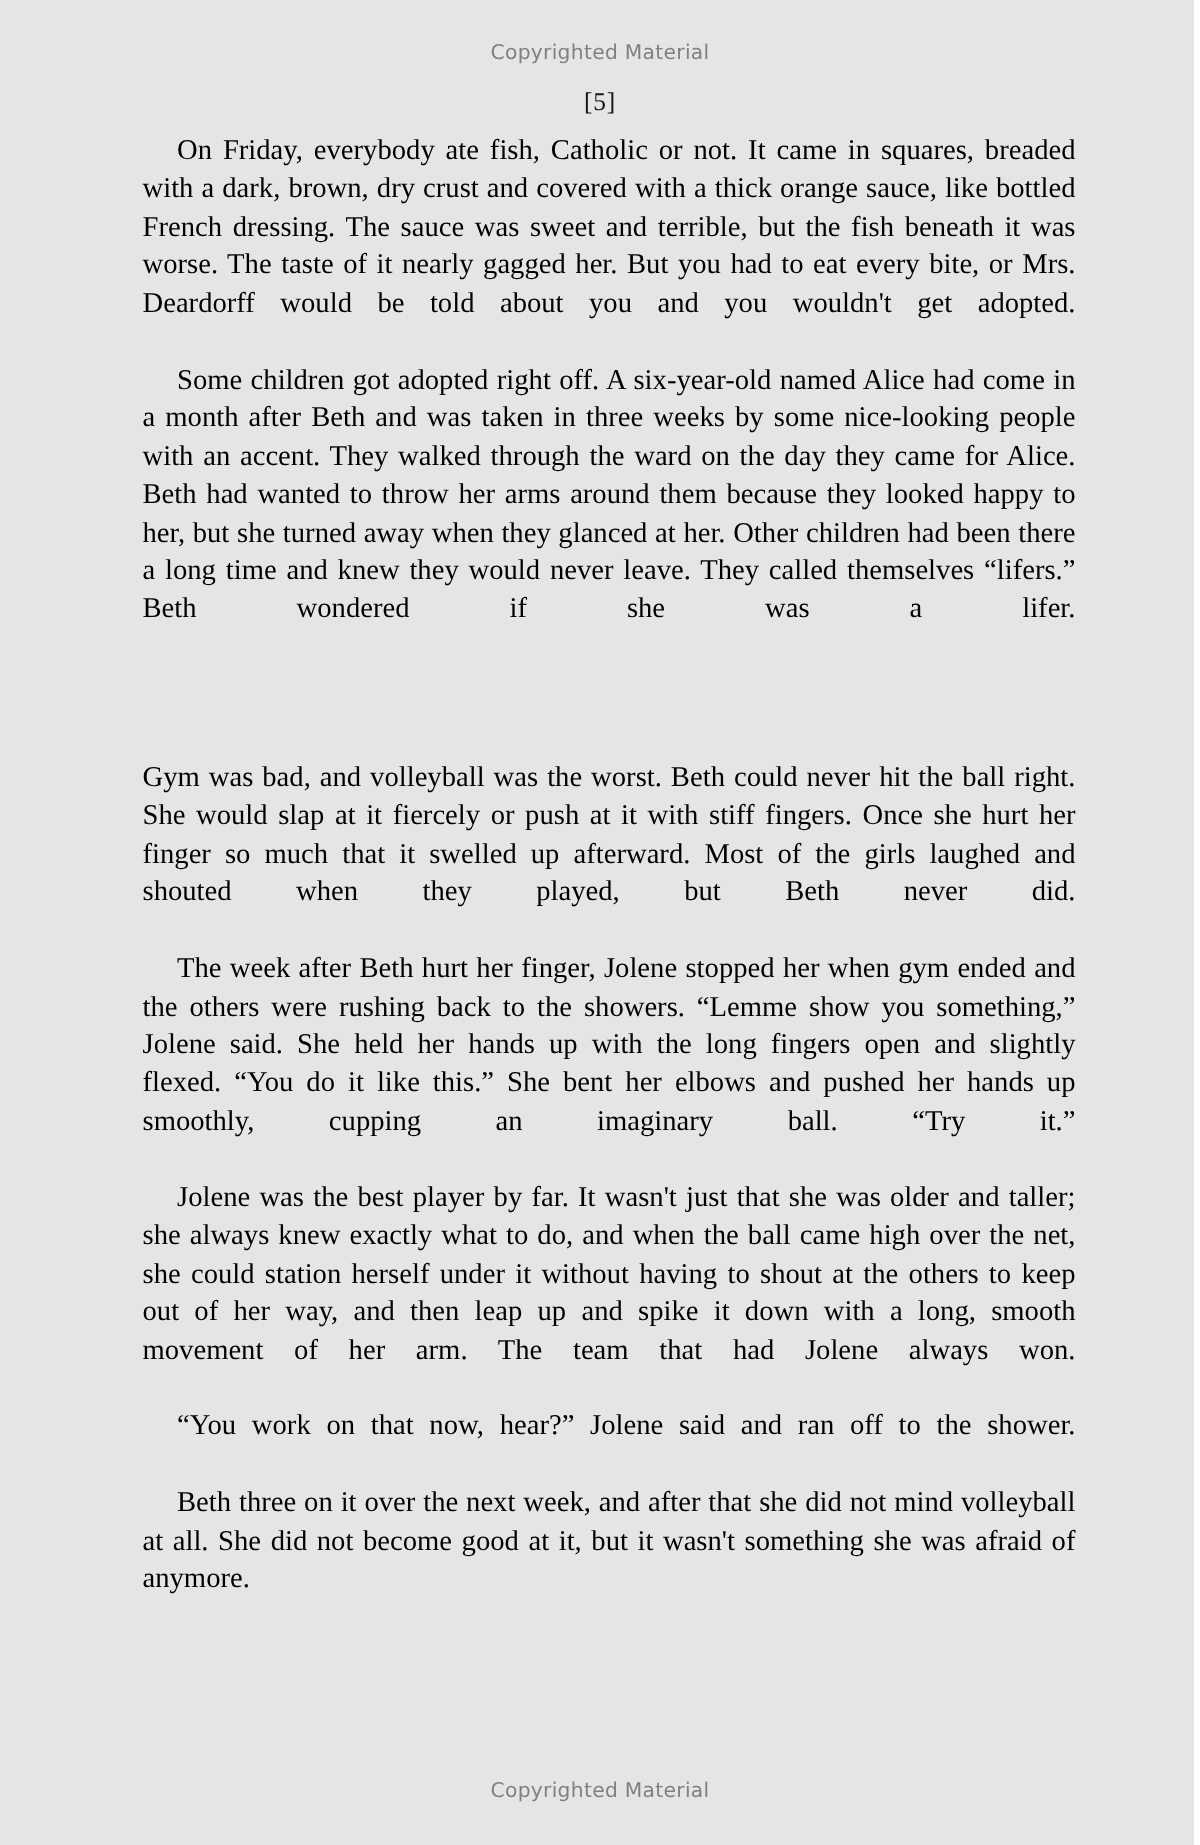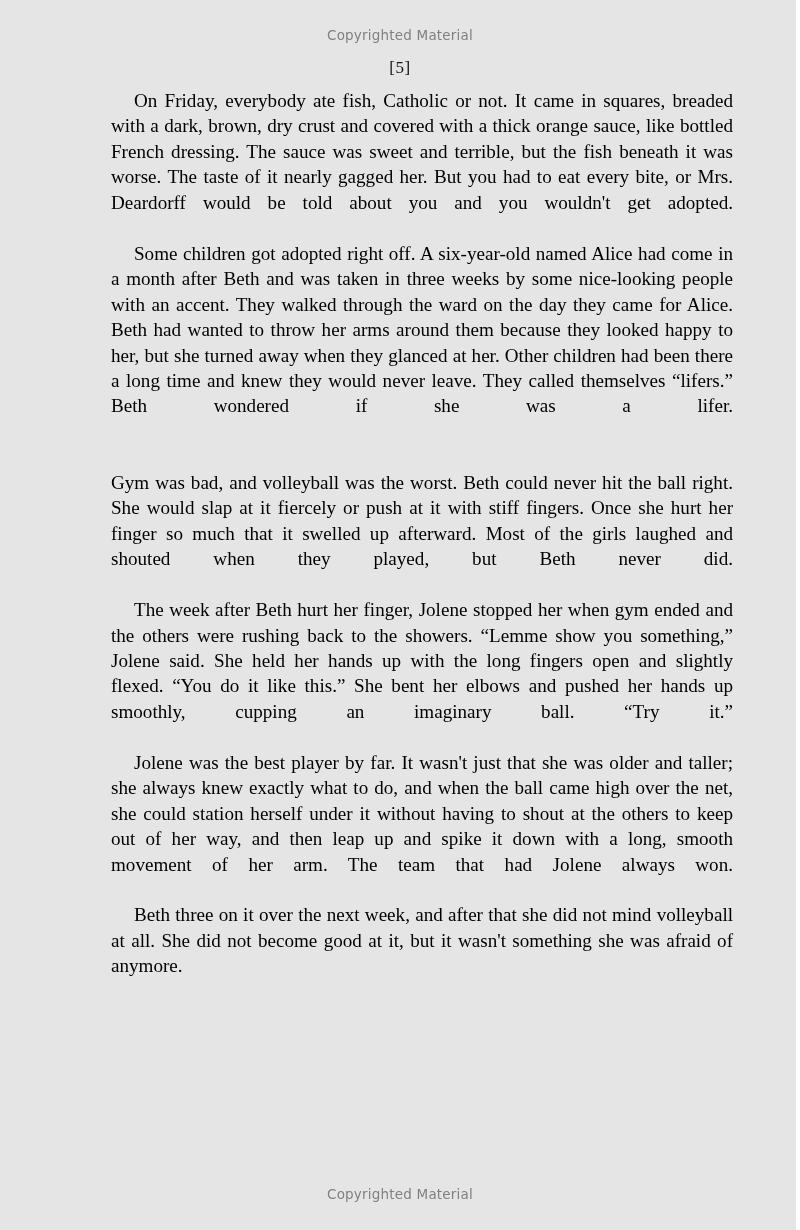--- a/index.html
+++ b/index.html
@@ -42,40 +42,40 @@
     text-align: center;
     font-family: "Liberation Serif", "DejaVu Serif", serif;
     font-size: 17px;
     color: #141414;
     letter-spacing: 0.5px;
   }
 
   
   .text-column {
     position: absolute;
-    left: 111px;
+    left: 95px;
     top: 88px;
     width: 622px;
   }
 
   .para {
     margin: 0;
     font-size: 19.1px;
     line-height: 25.45px;
     text-align: justify;
     text-justify: inter-word;
     text-indent: 23px;
     color: #000000;
     font-family: "Liberation Serif", "DejaVu Serif", serif;
     -webkit-font-smoothing: antialiased;
     word-spacing: 0.2px;
   }
 
   
-  .para.no-indent { text-indent: 0; }
+  .para.no-indent { text-indent: 0; margin-top: 36px; }
 
   
   .section-break {
     height: 25.45px;
   }
 
   
   .para:after {
     content: "";
     display: inline-block;
@@ -92,18 +92,19 @@
   <div class="folio">[5]</div>
 
   <div class="text-column">
 
   <p class="para">On Friday, everybody ate fish, Catholic or not. It came in squares, breaded with a dark, brown, dry crust and covered with a thick orange sauce, like bottled French dressing. The sauce was sweet and terrible, but the fish beneath it was worse. The taste of it nearly gagged her. But you had to eat every bite, or Mrs. Deardorff would be told about you and you wouldn't get adopted.</p>
       <p class="para">Some children got adopted right off. A six-year-old named Alice had come in a month after Beth and was taken in three weeks by some nice-looking people with an accent. They walked through the ward on the day they came for Alice. Beth had wanted to throw her arms around them because they looked happy to her, but she turned away when they glanced at her. Other children had been there a long time and knew they would never leave. They called themselves “lifers.” Beth wondered if she was a lifer.</p>
       <div class="section-break"></div>
       <p class="para no-indent">Gym was bad, and volleyball was the worst. Beth could never hit the ball right. She would slap at it fiercely or push at it with stiff fingers. Once she hurt her finger so much that it swelled up afterward. Most of the girls laughed and shouted when they played, but Beth never did.</p>
       <p class="para">The week after Beth hurt her finger, Jolene stopped her when gym ended and the others were rushing back to the showers. “Lemme show you something,” Jolene said. She held her hands up with the long fingers open and slightly flexed. “You do it like this.” She bent her elbows and pushed her hands up smoothly, cupping an imaginary ball. “Try it.”</p>
       <p class="para">Jolene was the best player by far. It wasn't just that she was older and taller; she always knew exactly what to do, and when the ball came high over the net, she could station herself under it without having to shout at the others to keep out of her way, and then leap up and spike it down with a long, smooth movement of her arm. The team that had Jolene always won.</p>
+      <p class="para">“You work on that now, hear?” Jolene said and ran off to the shower.</p>
       <p class="para">Beth three on it over the next week, and after that she did not mind volleyball at all. She did not become good at it, but it wasn't something she was afraid of anymore.</p>
     </div>
 
   <div class="watermark watermark-bottom">Copyrighted Material</div>
 
 </div>
 
 </body></html>

